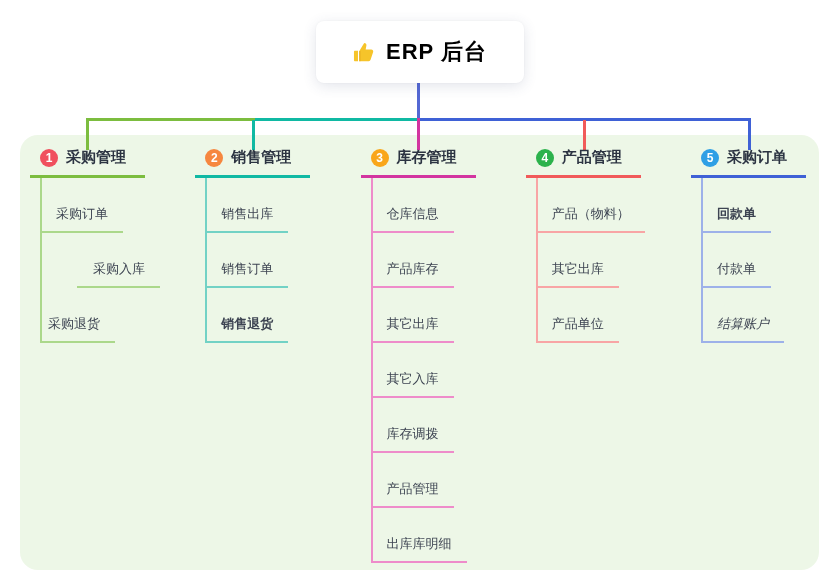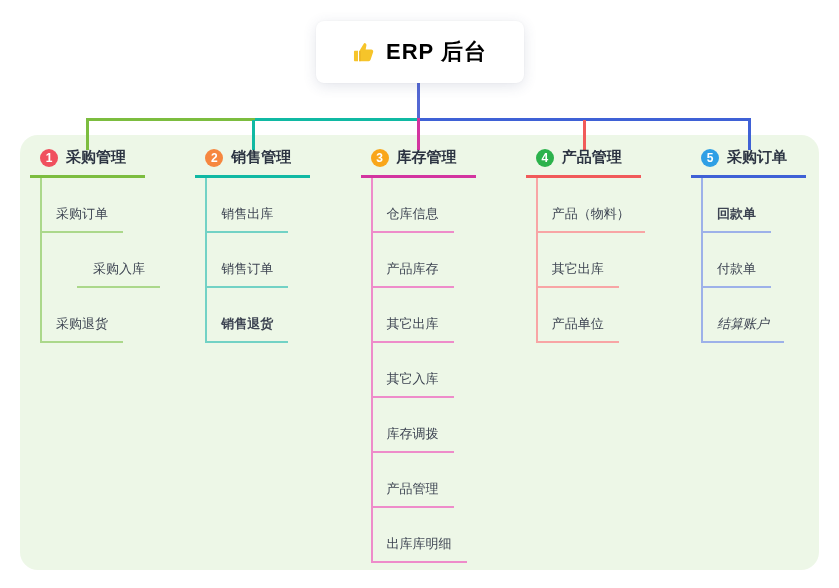--- a/index.html
+++ b/index.html
@@ -84,21 +84,21 @@
       </div>
       <div class="children">
         <div class="vline" style="background: rgb(171, 216, 139);"></div>
       <div class="child">
           <span class="child-label" style="border-bottom-color: rgb(171, 216, 139);">采购订单</span>
         </div>
         <div class="child">
           <span class="child-label" style="border-bottom-color: rgb(171, 216, 139); margin-left: 37px;">采购入库</span>
         </div>
         <div class="child">
-          <span class="child-label" style="border-bottom-color: rgb(171, 216, 139);">采购退货</span>
+          <span class="child-label" style="border-bottom-color: rgb(171, 216, 139); padding-left: 8px;">采购退货</span>
         </div>
       </div>
     </div>
 
     <div class="branch" style="left: 195.25px;">
       <div class="branch-title" style="border-bottom-color: rgb(16, 185, 163);">
         <span class="badge" style="background: rgb(246, 135, 63);">2</span>
         <span class="branch-label">销售管理</span>
       </div>
       <div class="children">

